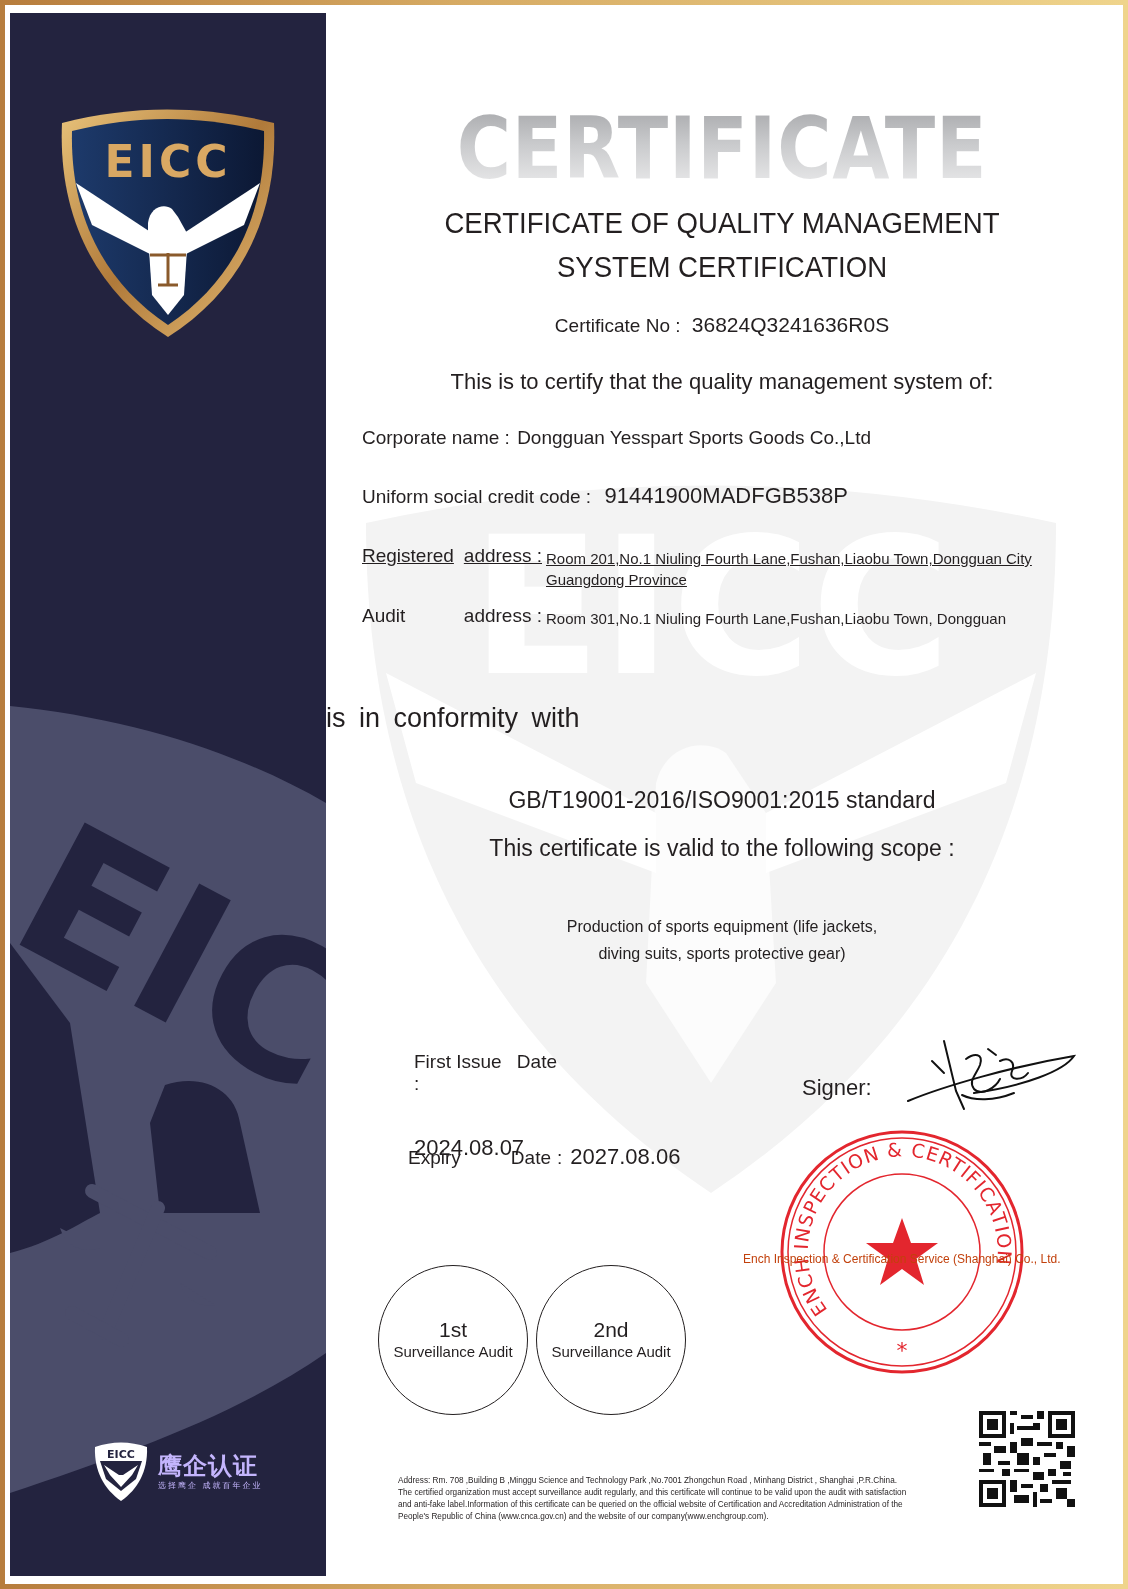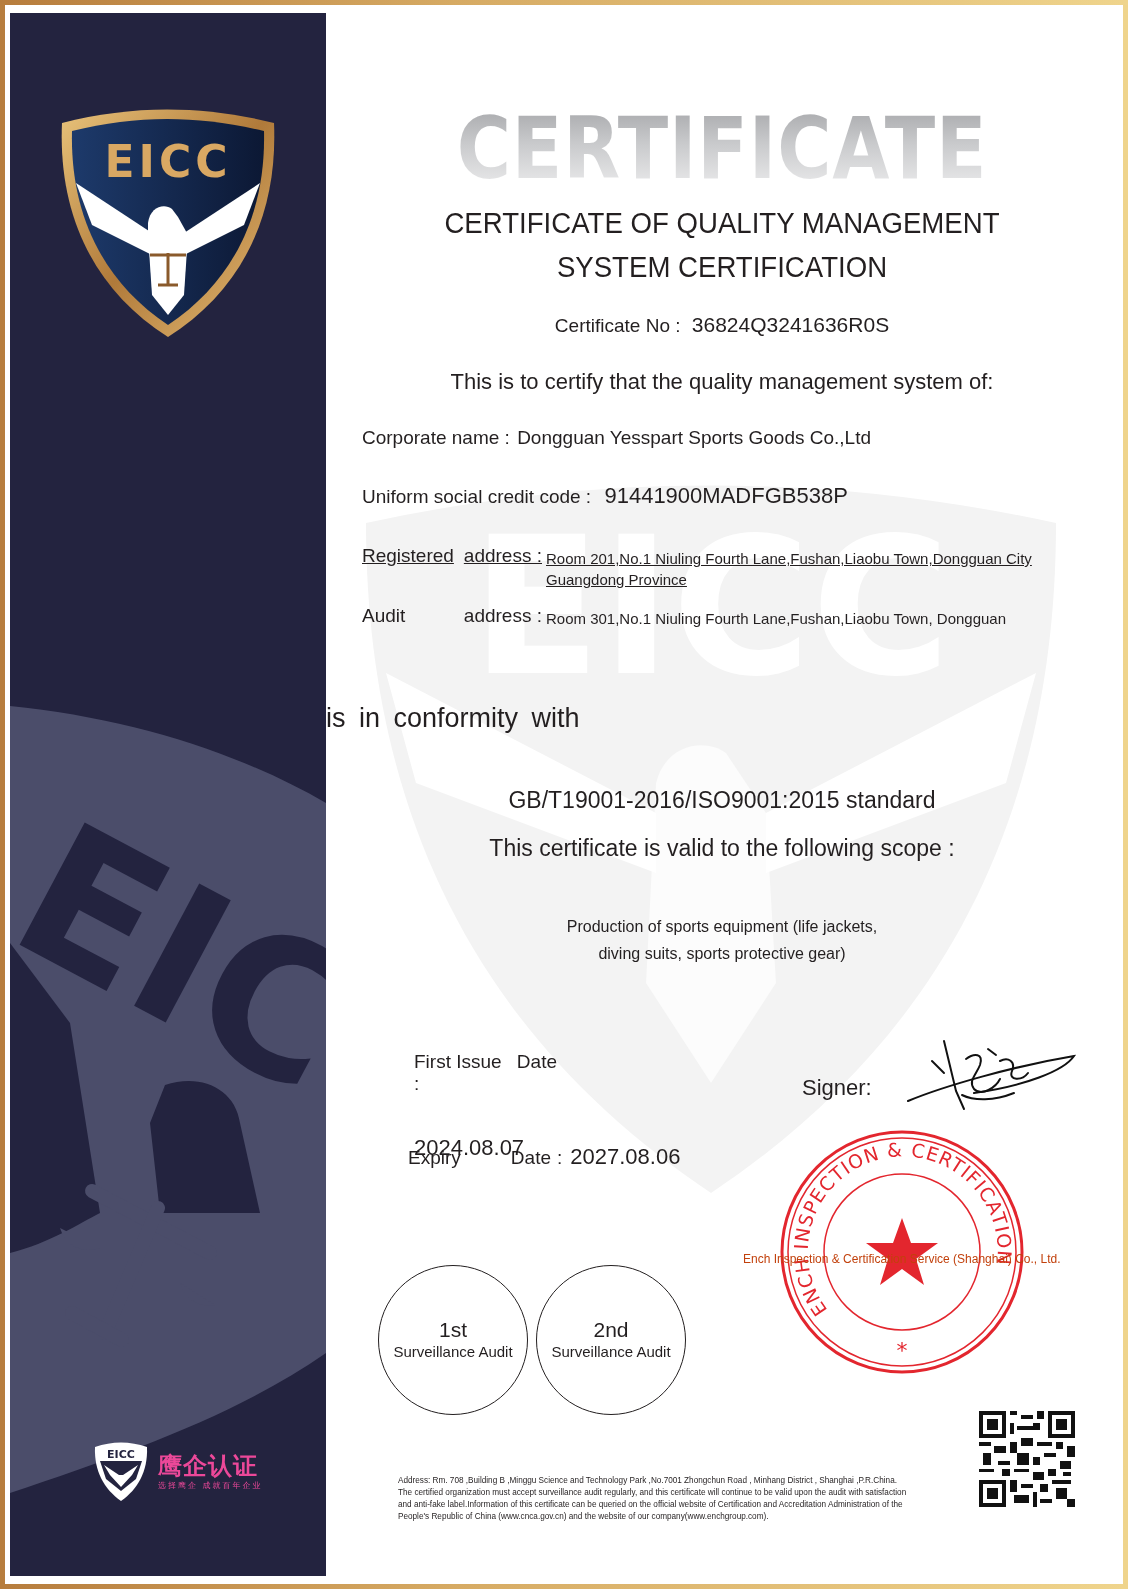--- a/index.html
+++ b/index.html
@@ -101,21 +101,21 @@
 
   .qr { position: absolute; left: 653px; top: 1398px; width: 96px; height: 96px; }
 
   .footer {
     position: absolute; left: 72px; top: 1462px; width: 560px;
     font-size: 8.2px; line-height: 12px; color: #231f20;
   }
 
   .logo-shield { position: absolute; left: 42px; top: 92px; }
   .bottom-brand { position: absolute; left: 82px; top: 1428px; display: flex; align-items: center; }
-  .bottom-brand .cn { color: #ec4899; font-family: "DejaVu Sans", sans-serif; }
+  .bottom-brand .cn { color: #c4b5fd; font-family: "DejaVu Sans", sans-serif; }
   .bottom-brand .cn .main-cn { font-size: 24px; font-weight: bold; letter-spacing: 1px; line-height: 28px; }
   .bottom-brand .cn .slogan { font-size: 8px; letter-spacing: 2px; line-height: 12px; }
 </style>
 </head>
 <body>
 
 <div class="frame"></div>
 
 <div class="left-panel">
   <svg class="bg-shape" width="316" height="1563" viewBox="0 0 316 1563">

